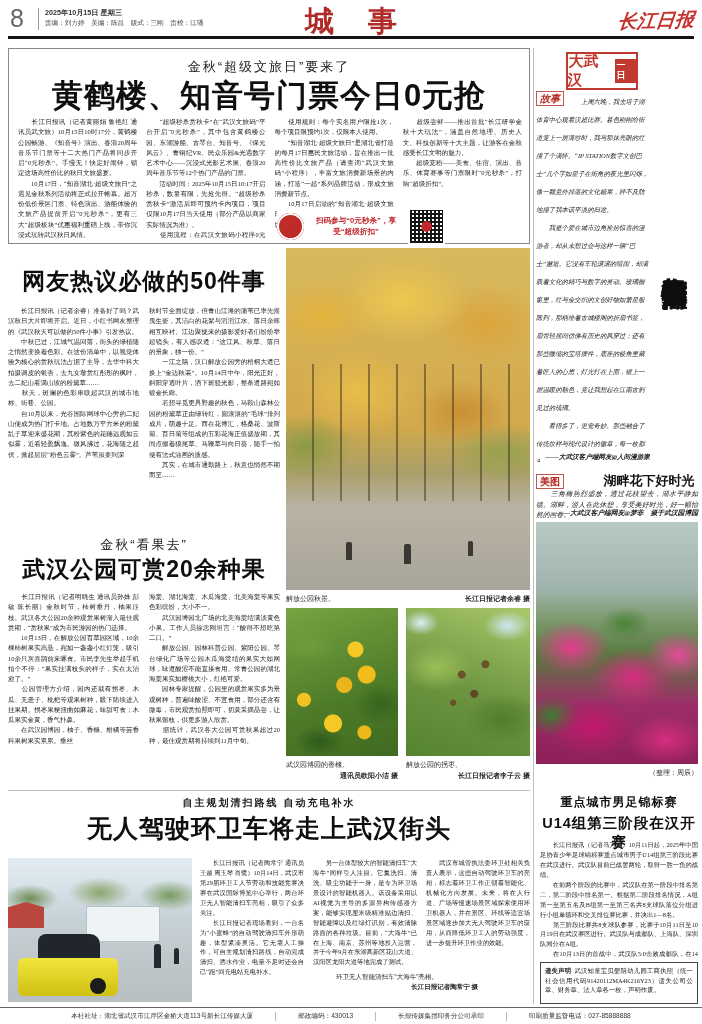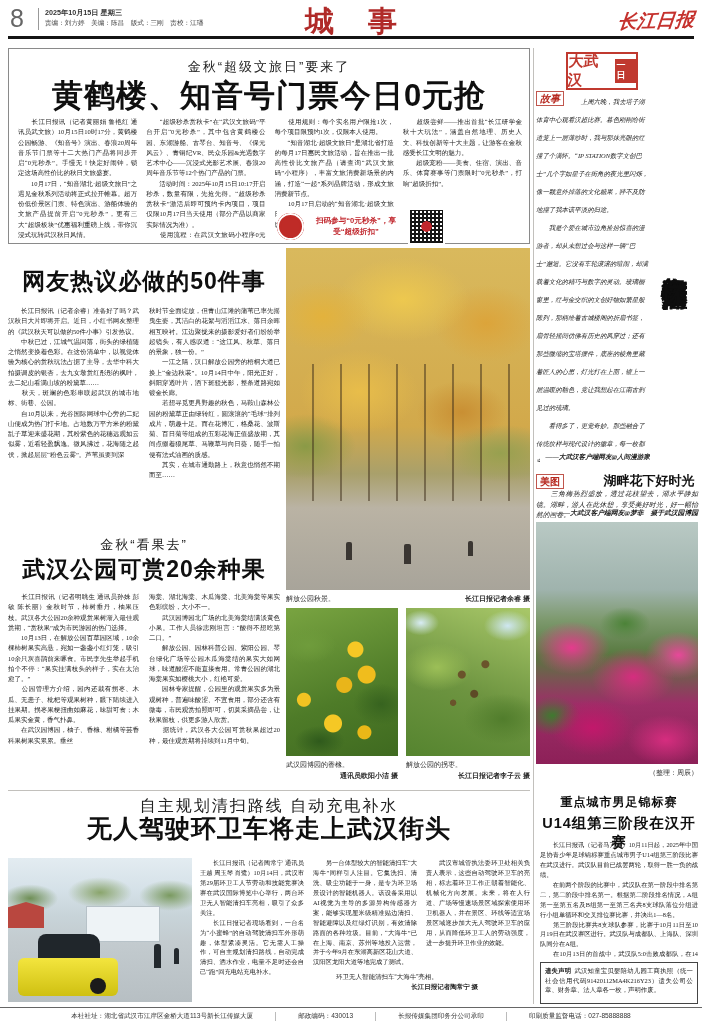--- a/index.html
+++ b/index.html
@@ -108,21 +108,21 @@
      radial-gradient(ellipse 60px 42px at 60% 64%, #d62d7f 0%, rgba(214,45,127,0) 70%),
      radial-gradient(ellipse 48px 34px at 88% 55%, #e8489a 0%, rgba(232,72,154,0) 70%),
      radial-gradient(ellipse 60px 40px at 35% 85%, #c2186b 0%, rgba(194,24,107,0) 70%),
      radial-gradient(ellipse 55px 36px at 80% 90%, #d62d7f 0%, rgba(214,45,127,0) 70%),
      radial-gradient(ellipse 40px 28px at 10% 80%, #3f7a2f 0%, rgba(63,122,47,0) 70%),
      radial-gradient(ellipse 36px 24px at 55% 42%, #4c8338 0%, rgba(76,131,56,0) 70%),
      linear-gradient(180deg,#b9c9c4 0%,#9fb3ad 28%,#7e9a6f 40%,#57793f 55%,#9c2f67 75%,#8d2058 100%);}
   .editor-note{position:absolute;left:536px;top:768px;width:162px;text-align:right;font-size:7px;color:#333;}
 
   
-  .sw-kicker{position:absolute;left:8px;top:796px;width:522px;font-size:16px;}
+  .sw-kicker{position:absolute;left:8px;top:796px;width:522px;font-size:10px;font-weight:bold;}
   .sw-headline{position:absolute;left:8px;top:812px;width:522px;font-size:25px;font-family:Liberation Serif, serif;}
   .photo-sweeper{left:8px;top:858px;width:184px;height:144px;background:
      radial-gradient(ellipse 40px 20px at 12% 28%, #6f8f56 0%, rgba(111,143,86,0) 70%),
      radial-gradient(ellipse 46px 22px at 50% 24%, #8aa56c 0%, rgba(138,165,108,0) 70%),
      radial-gradient(ellipse 44px 22px at 88% 26%, #7a9a60 0%, rgba(122,154,96,0) 70%),
      linear-gradient(180deg,#e3ecf1 0%,#d5e1e8 22%,#c8d4d9 40%,#c3cbcf 58%,#b7bfc3 100%);}
   .tent{position:absolute;left:0;top:44px;width:36px;height:26px;background:#b9473f;clip-path:polygon(0 100%,0 20%,50% 0,100% 20%,100% 100%);}
   .backdrop{position:absolute;left:78px;top:48px;width:72px;height:34px;background:#eef3f6;border:1px solid #b7c2c8;}
   .veh{position:absolute;left:10px;bottom:6px;width:100px;height:62px;}
   .veh-cab{position:absolute;left:20px;top:0;width:62px;height:30px;background:#20262b;border-radius:8px 10px 2px 2px;}

